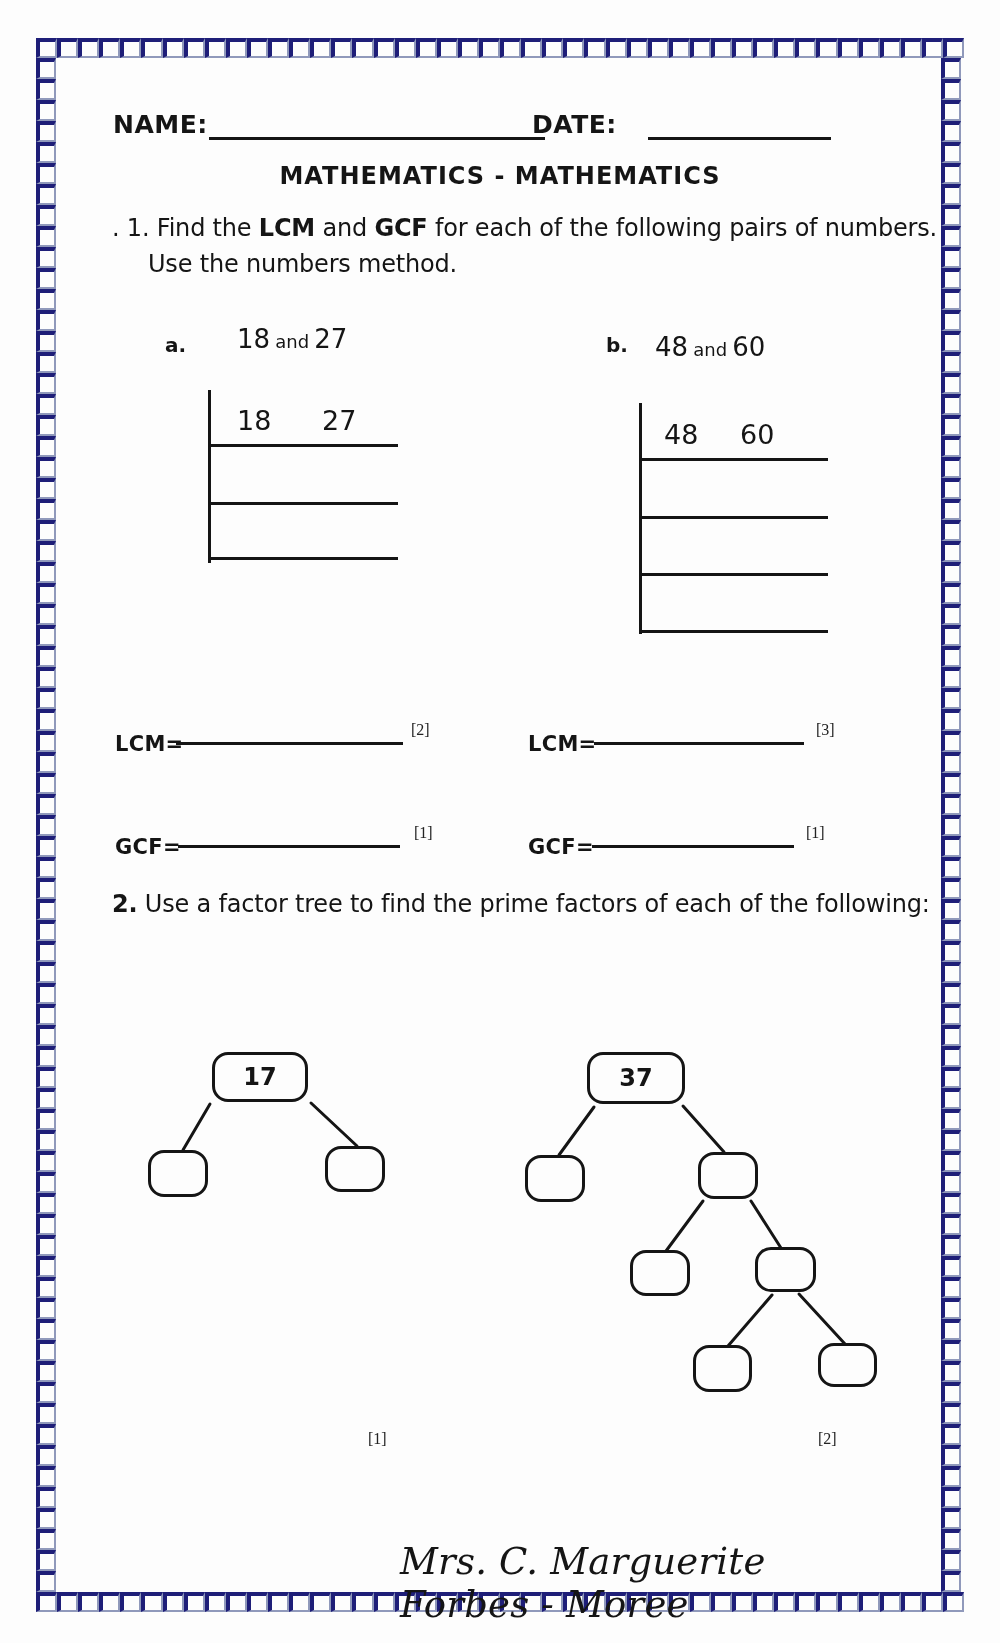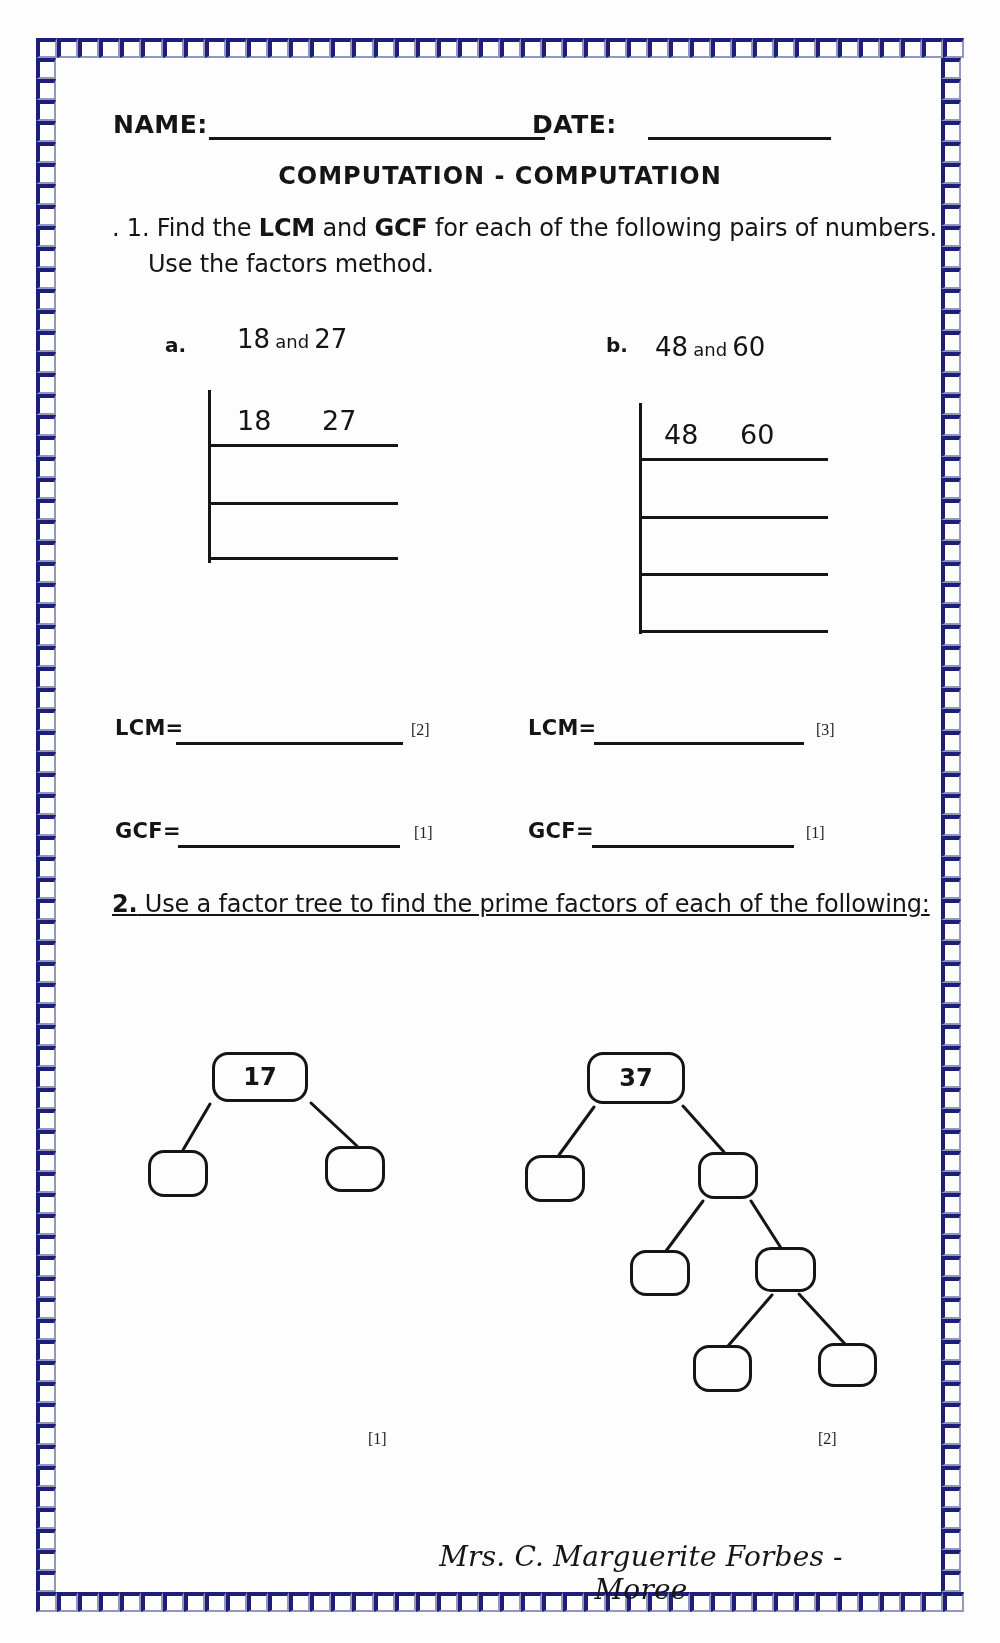--- a/index.html
+++ b/index.html
@@ -34,33 +34,33 @@
   }
   
   .h-bold{font-weight:bold;font-size:25px;letter-spacing:.5px;}
   .title{font-weight:bold;font-size:24px;letter-spacing:1px;text-align:center;}
   .body-text{font-size:24px;letter-spacing:-0.2px;}
   .body-text b{font-weight:bold;}
   .letter{font-weight:bold;font-size:20px;}
   .bignum{font-size:26px;}
   .smallword{font-size:18px;}
   .laddernum{font-size:27px;}
-  .lcm-label{font-weight:bold;font-size:21px;letter-spacing:.3px;}
+  .lcm-label{font-weight:bold;font-size:21px;letter-spacing:.3px;margin-top:16px;}
   .marks{font-family:"Liberation Serif",serif;font-size:16px;color:#222;}
   .answer-line{position:absolute;height:3px;background:var(--ink);}
   .line{position:absolute;background:var(--ink);}
   .tbox{
     position:absolute;box-sizing:border-box;
     border:3px solid var(--ink);border-radius:16px;background:transparent;
   }
   .tbox.root{display:flex;align-items:center;justify-content:center;
     font-weight:bold;font-size:24px;}
   .footer-credit{
     font-family:"DejaVu Serif",serif;font-style:italic;font-weight:500;
-    font-size:28px;text-align:center;letter-spacing:.2px;
+    font-size:37px;text-align:left;letter-spacing:.2px;
   }
   svg.connectors{position:absolute;left:0;top:0;pointer-events:none;}
 </style>
 </head>
 <body>
 
 <div id="btop" class="bframe">
     <div class="tile"></div>
     <div class="tile"></div>
     <div class="tile"></div>
@@ -301,24 +301,24 @@
     <div class="tile"></div>
     <div class="tile"></div>
     <div class="tile"></div>
   </div>
 
 <span class="abs h-bold" style="left:113px;top:110px;">NAME:</span>
 <div class="answer-line" style="left:209px;top:137px;width:336px;"></div>
 <span class="abs h-bold" style="left:532px;top:110px;">DATE:</span>
 <div class="answer-line" style="left:648px;top:137px;width:183px;"></div>
 
-<div class="abs title" style="left:80px;top:162px;width:840px;">COMPUTATION - COMPUTATION</div>
+<div class="abs title" style="left:80px;top:162px;width:840px;">MATHEMATICS - MATHEMATICS</div>
 
 <div class="abs body-text" style="left:112px;top:214px;"><span>. 1. </span><span>Find the </span><b>LCM</b><span> and </span><b>GCF</b><span> for each of the following pairs of numbers.</span></div>
-<div class="abs body-text" style="left:148px;top:250px;">Use the factors method.</div>
+<div class="abs body-text" style="left:148px;top:250px;">Use the numbers method.</div>
 
 <span class="abs letter" style="left:165px;top:333px;">a.</span>
 <div class="abs" style="left:237px;top:324px;"><span class="bignum">18</span> <span class="smallword">and</span> <span class="bignum">27</span></div>
 
 <span class="abs letter" style="left:606px;top:333px;">b.</span>
 <div class="abs" style="left:655px;top:324px;margin-top:8px;"><span class="bignum">48</span> <span class="smallword">and</span> <span class="bignum">60</span></div>
 
 <div class="line" style="left:208px;top:390px;width:3px;height:173px;"></div>
 <span class="abs laddernum" style="left:237px;top:405px;">18</span>
 <span class="abs laddernum" style="left:322px;top:405px;">27</span>
@@ -343,21 +343,21 @@
 <span class="abs marks" style="left:816px;top:721px;">[3]</span>
 
 <span class="abs lcm-label" style="left:115px;top:819px;">GCF=</span>
 <div class="answer-line" style="left:178px;top:845px;width:222px;"></div>
 <span class="abs marks" style="left:414px;top:824px;">[1]</span>
 
 <span class="abs lcm-label" style="left:528px;top:819px;">GCF=</span>
 <div class="answer-line" style="left:592px;top:845px;width:202px;"></div>
 <span class="abs marks" style="left:806px;top:824px;">[1]</span>
 
-<div class="abs body-text" style="left:112px;top:890px;text-decoration:underline;"><b>2.</b><span> Use a factor tree to find the prime factors of each of the following:</span></div>
+<div class="abs body-text" style="left:112px;top:890px;"><b>2.</b><span> Use a factor tree to find the prime factors of each of the following:</span></div>
 
 <svg class="connectors" width="1000" height="1643">
   <g stroke="#151515" stroke-width="3" stroke-linecap="round">
 
     <line x1="210" y1="1104" x2="183" y2="1150"></line>
     <line x1="311" y1="1103" x2="357" y2="1146"></line>
 
     <line x1="594" y1="1107" x2="559" y2="1155"></line>
     <line x1="683" y1="1106" x2="724" y2="1152"></line>
     <line x1="703" y1="1201" x2="666" y2="1251"></line>

